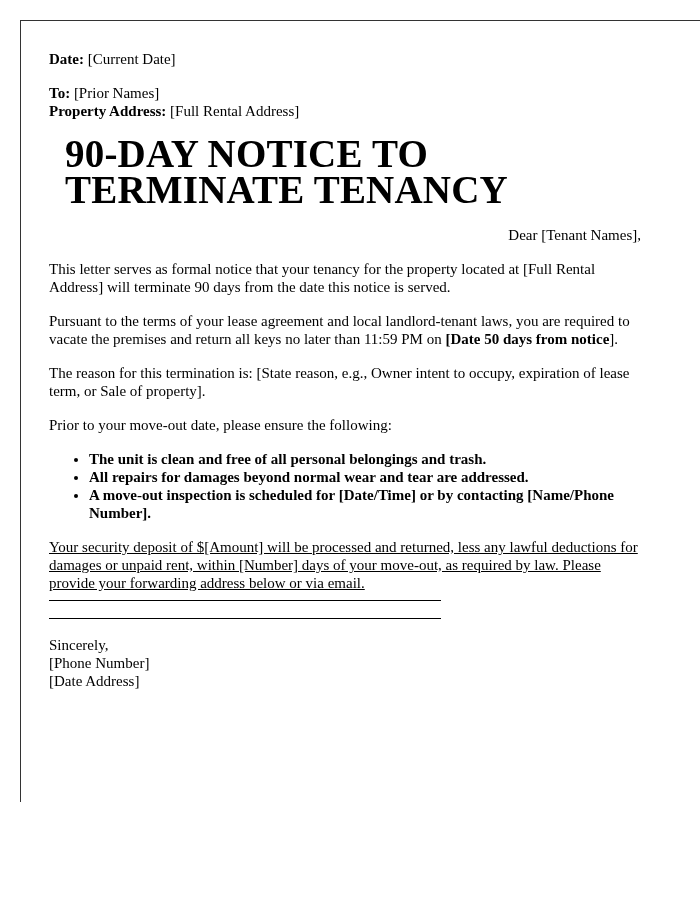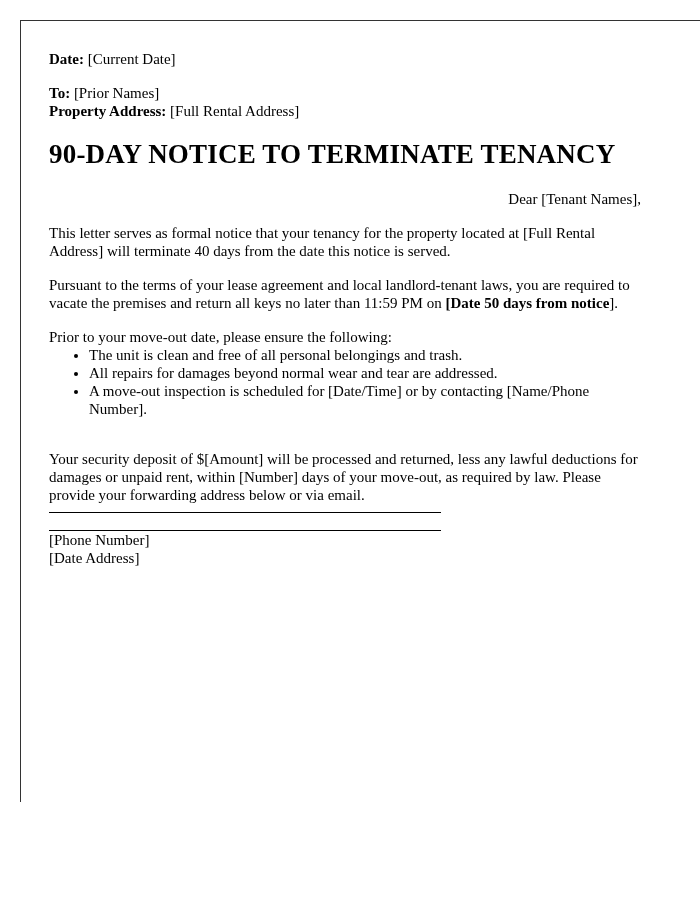--- a/index.html
+++ b/index.html
@@ -3,21 +3,21 @@
 <meta charset="utf-8">
 <style>
   html, body { margin:0; padding:0; background:#fff; }
   body { width:700px; height:900px; position:relative; overflow:hidden;
          font-family:"Liberation Serif", serif; color:#000; }
   .page { position:absolute; left:20px; top:20px; width:688px; height:782px;
           border:1px solid #333; border-bottom:none; box-sizing:border-box; }
   .content { position:absolute; left:28px; top:0; width:592px; font-size:15px; line-height:18px; }
   p { margin:0; }
   .b { font-weight:bold; }
-  h1 { font-size:27px; line-height:36px; font-weight:bold; margin:0; letter-spacing:0.2px; }
+  h1 { font-size:39px; line-height:36px; font-weight:bold; margin:16px; letter-spacing:0.2px; }
   ul { margin:0; padding-left:40px; }
   li { margin:0; }
   .line { width:392px; border-top:1px solid #000; height:0; }
 </style>
 </head>
 <body>
 
 <div class="page">
   <div class="content">
 
@@ -32,36 +32,38 @@
     </p>
     <p>
       <span class="b">Property Address:</span>
       <span>[Full Rental Address]</span>
     </p>
 
     <h1 style="margin-top:16px;">90-DAY NOTICE TO TERMINATE TENANCY</h1>
 
     <p style="margin-top:18px;text-align:right;">Dear [Tenant Names],</p>
 
-    <p style="margin-top:16px;">This letter serves as formal notice that your tenancy for the property located at [Full Rental Address] will terminate 40 days from the date this notice is served.</p>
+    <p style="margin-top:16px;">This letter serves as formal notice that your tenancy for the property located at [Full Rental Address] will terminate 90 days from the date this notice is served.</p>
 
     <p style="margin-top:16px;"><span>Pursuant to the terms of your lease agreement and local landlord-tenant laws, you are required to vacate the premises and return all keys no later than 11:59 PM on </span><span class="b">[</span><span class="b">Date 50 days from notice</span><span>].</span></p>
 
+    <p style="margin-top:16px;">The reason for this termination is: [State reason, e.g., Owner intent to occupy, expiration of lease term, or Sale of property].</p>
 
     <p style="margin-top:16px;">Prior to your move-out date, please ensure the following:</p>
 
-    <ul style="">
+    <ul style="margin-top:16px;font-weight:bold;">
       <li>The unit is clean and free of all personal belongings and trash.</li>
       <li>All repairs for damages beyond normal wear and tear are addressed.</li>
       <li>A move-out inspection is scheduled for [Date/Time] or by contacting [Name/Phone Number].</li>
     </ul>
 
-    <p style="margin-top:32px;">Your security deposit of $[Amount] will be processed and returned, less any lawful deductions for damages or unpaid rent, within [Number] days of your move-out, as required by law. Please provide your forwarding address below or via email.</p>
+    <p style="margin-top:16px;text-decoration:underline;">Your security deposit of $[Amount] will be processed and returned, less any lawful deductions for damages or unpaid rent, within [Number] days of your move-out, as required by law. Please provide your forwarding address below or via email.</p>
 
     <div class="line" style="margin-top:8px;"></div>
     <div class="line" style="margin-top:17px;"></div>
 
+    <p style="margin-top:17px;">Sincerely,</p>
 
     <p>[Phone Number]</p>
     <p>[Date Address]</p>
 
   </div>
 </div>
 
 </body></html>

